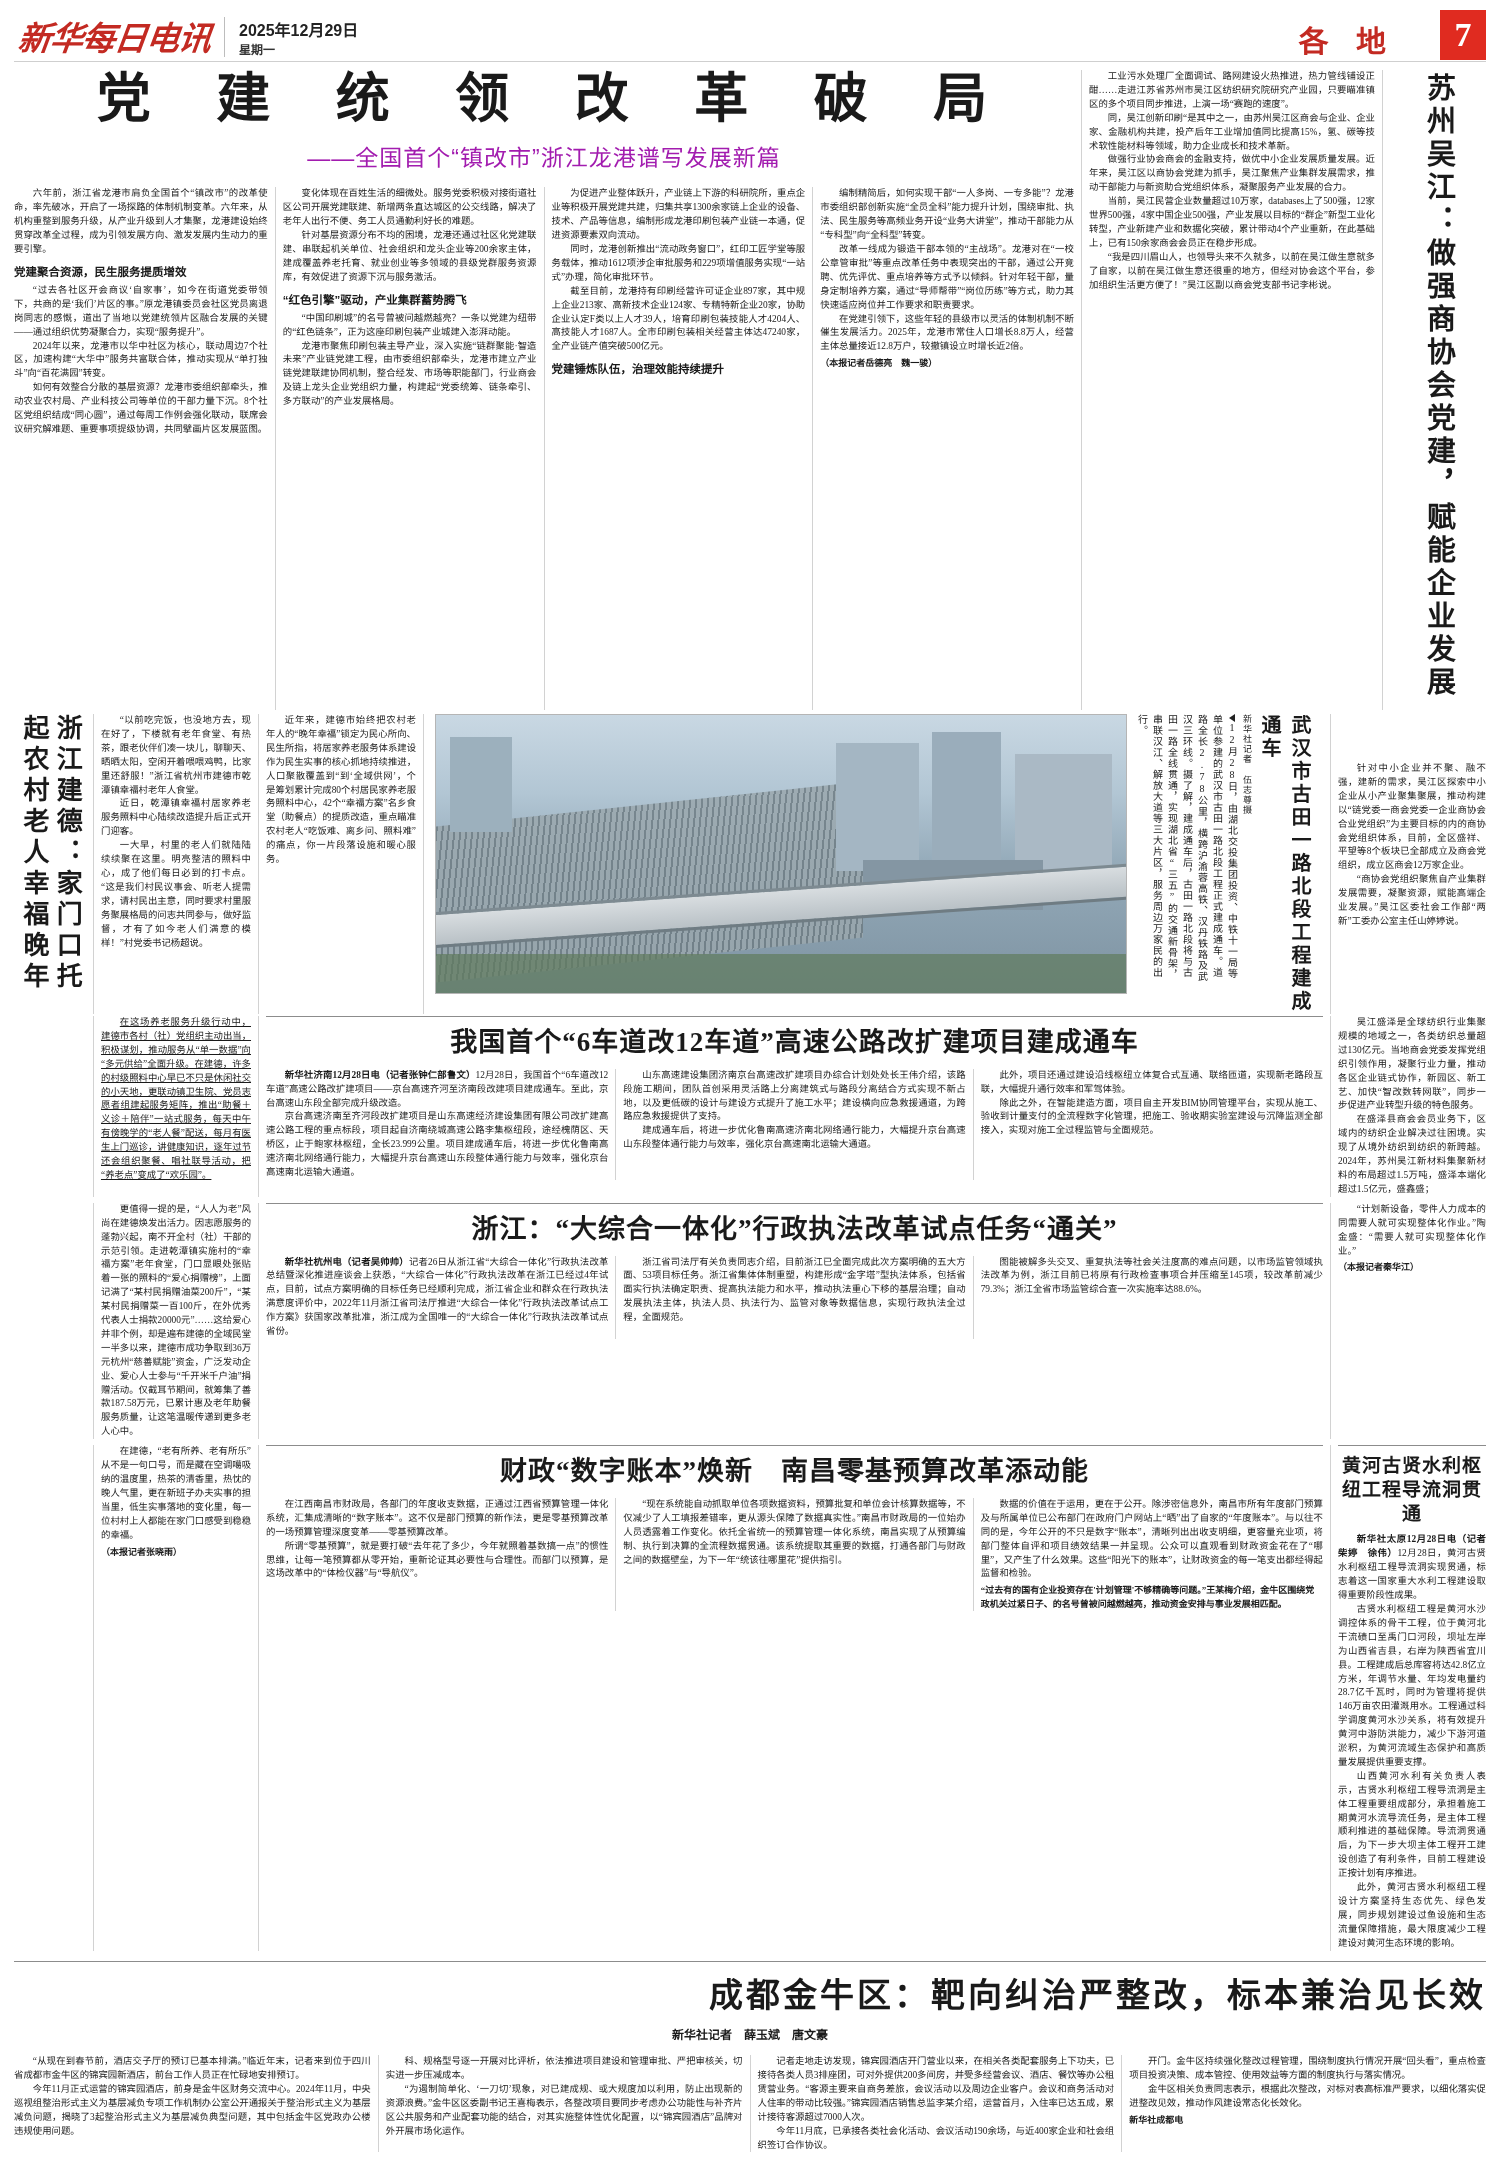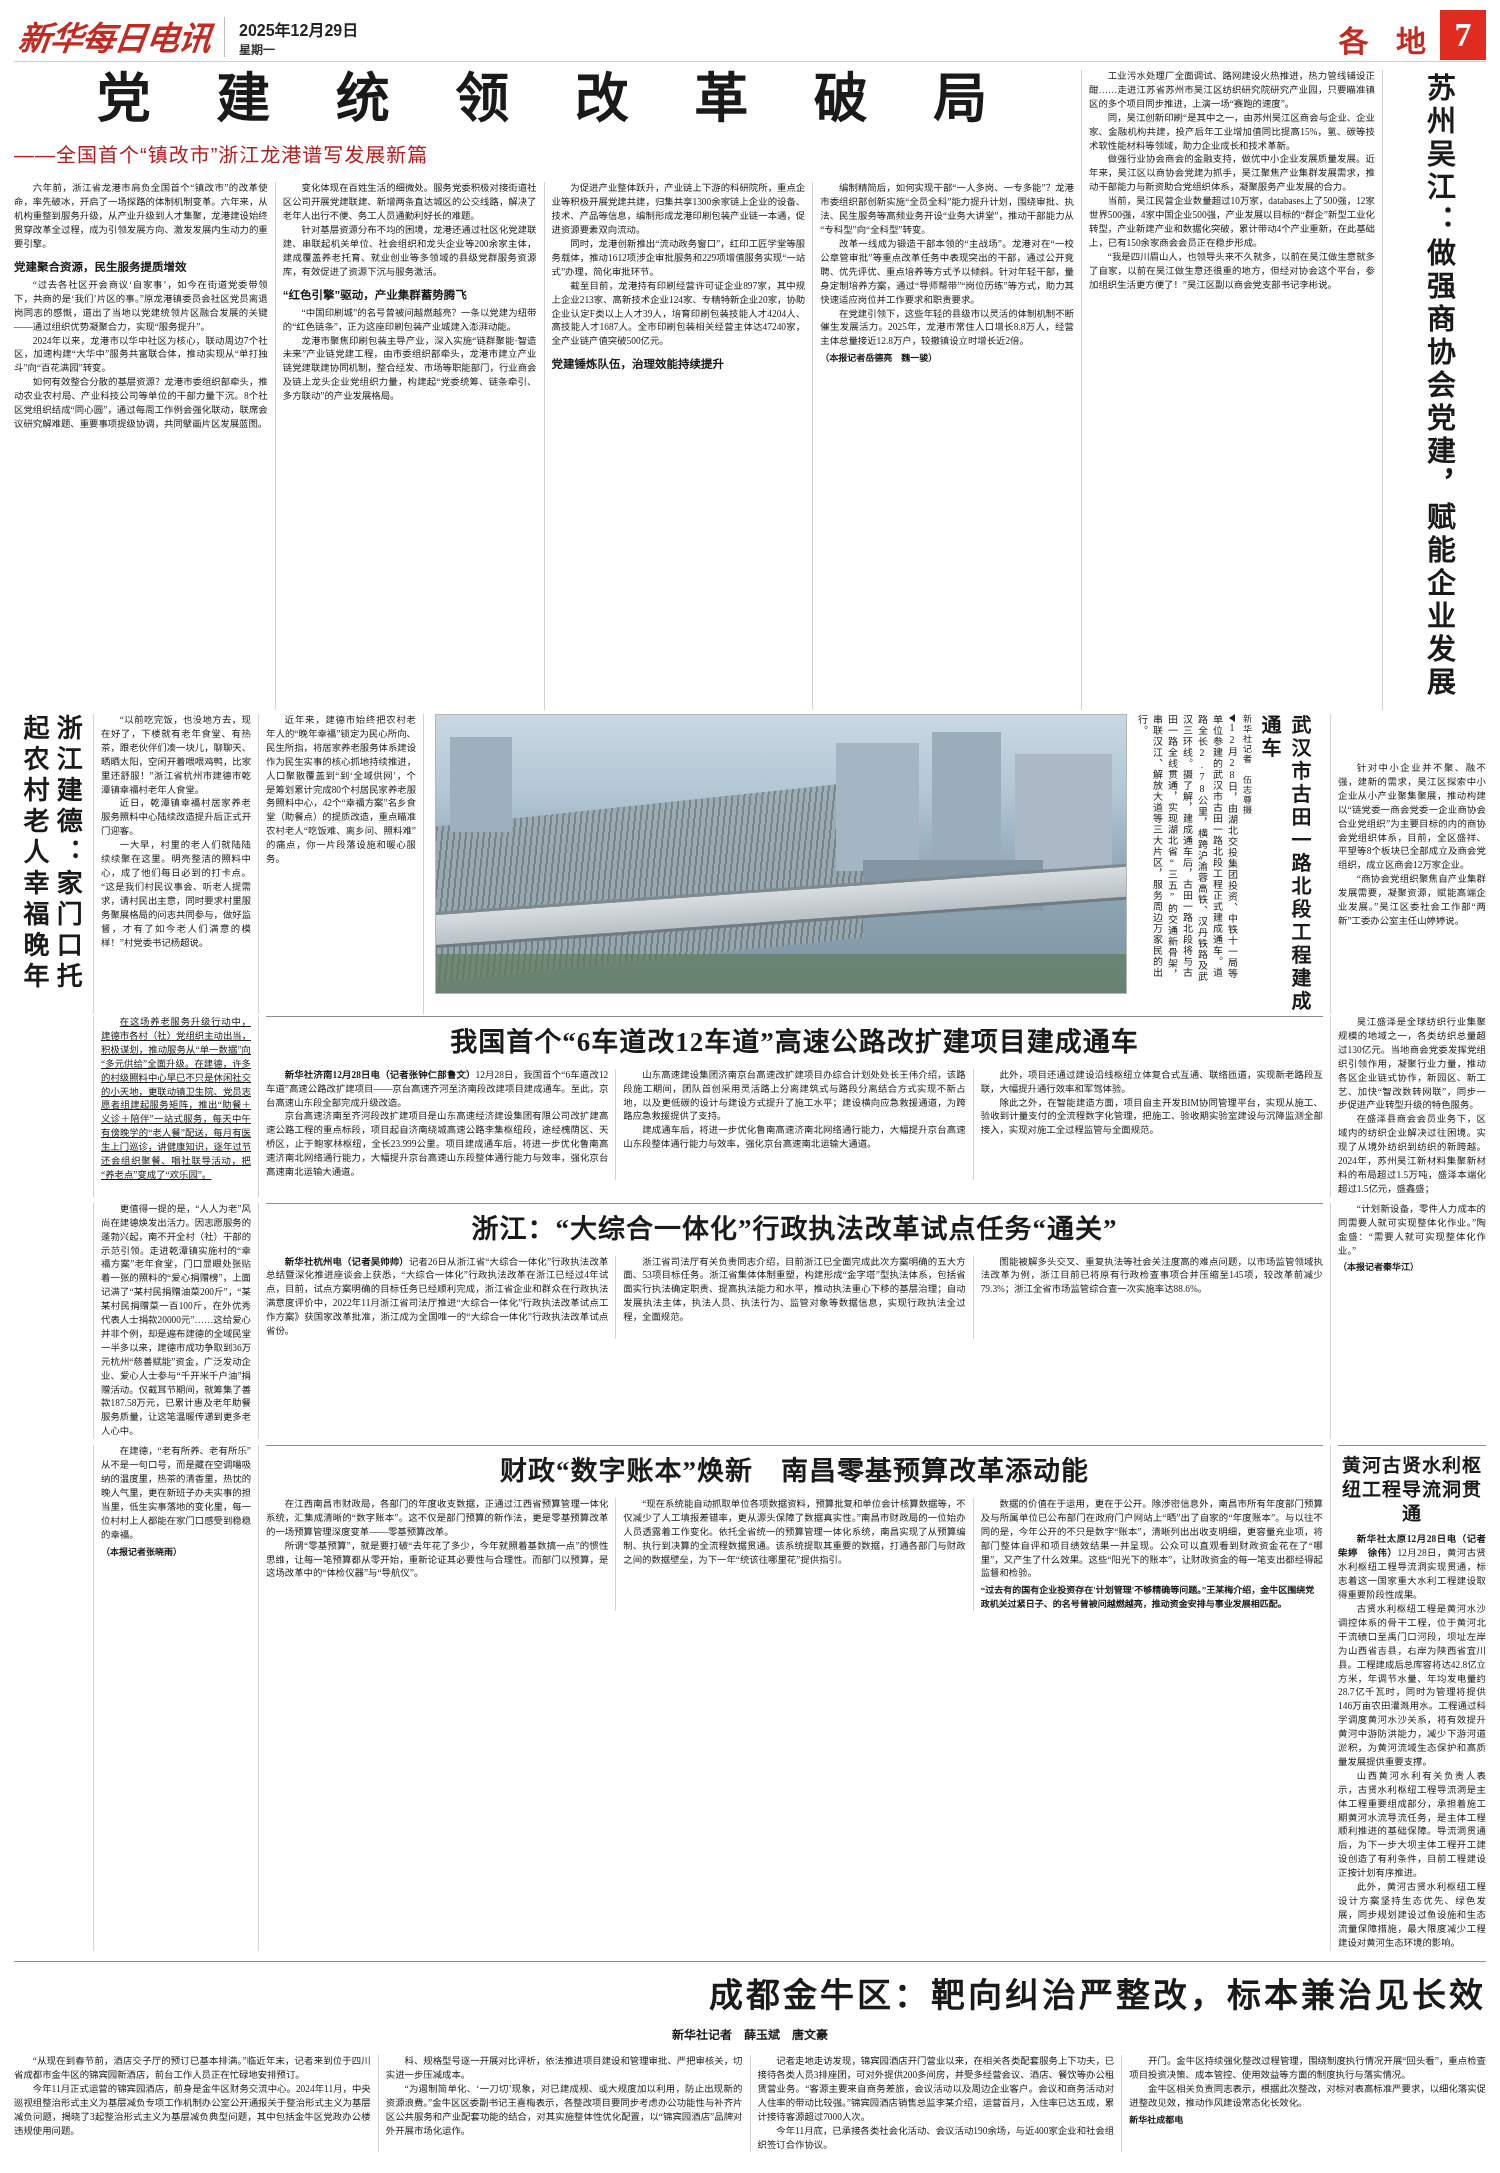--- a/index.html
+++ b/index.html
@@ -21,21 +21,21 @@
     letter-spacing:-1px;
     transform:skewX(-7deg);
     line-height:1; padding-bottom:6px; padding-left:4px;
     font-style:italic;
   }
   .logo-sep { width:1px; height:40px; background:#bdbdbd; margin:0 14px 5px 14px; }
   .dateblock { line-height:1.25; padding-bottom:4px; }
   .dateblock .d1 { font-family:"Liberation Sans",sans-serif; font-size:16px; font-weight:bold; color:#222; }
   .dateblock .d2 { font-family:"Liberation Sans",sans-serif; font-size:12px; font-weight:bold; color:#333; margin-top:2px;}
   .masthead-rule { position:absolute; left:0; right:0; bottom:0; height:1px; background:#cfcfcf; }
-  .masthead-right { margin-left:auto; display:flex; align-items:flex-end; padding-bottom:2px; }
+  .masthead-right { margin-left:auto; display:flex; align-items:flex-end; padding-bottom:2px;gap:40px; }
   .section-name {
     font-size:30px; font-weight:bold; color:#c32a22;
     letter-spacing:10px; line-height:1; padding-bottom:3px; padding-right:4px;
   }
   .page-no {
     width:46px; height:50px; background:#e02b20; color:#fff;
     font-family:"Liberation Serif",serif;
     font-size:34px; font-weight:bold;
     display:flex; align-items:center; justify-content:center;
   }
@@ -58,22 +58,22 @@
   .vhead-lg { font-size:29px; letter-spacing:4px; }
 
   
   .main-headline {
     font-size:54px; font-weight:bold; letter-spacing:26px;
     text-align:center; line-height:1.1;
     font-family:"Liberation Serif",serif;
     padding-left:22px;
   }
   .main-sub {
-    font-size:20px; text-align:left; margin-top:10px; letter-spacing:1px;
-    font-family:"Liberation Sans",sans-serif; color:#b91c1c;
+    font-size:23px; text-align:center; margin-top:10px; letter-spacing:1px;
+    font-family:"Liberation Sans",sans-serif; color:#a21caf;
   }
 
   .sechead { font-size:11.5px; font-weight:bold; margin:7px 0 3px 0; font-family:"Liberation Sans",sans-serif;}
 
   .byline { font-weight:bold; }
   .credit { text-align:left; font-size:9px; margin-top:3px;font-weight:bold; }
 
   
   .ahead {
     font-size:27px; font-weight:bold; text-align:center;

